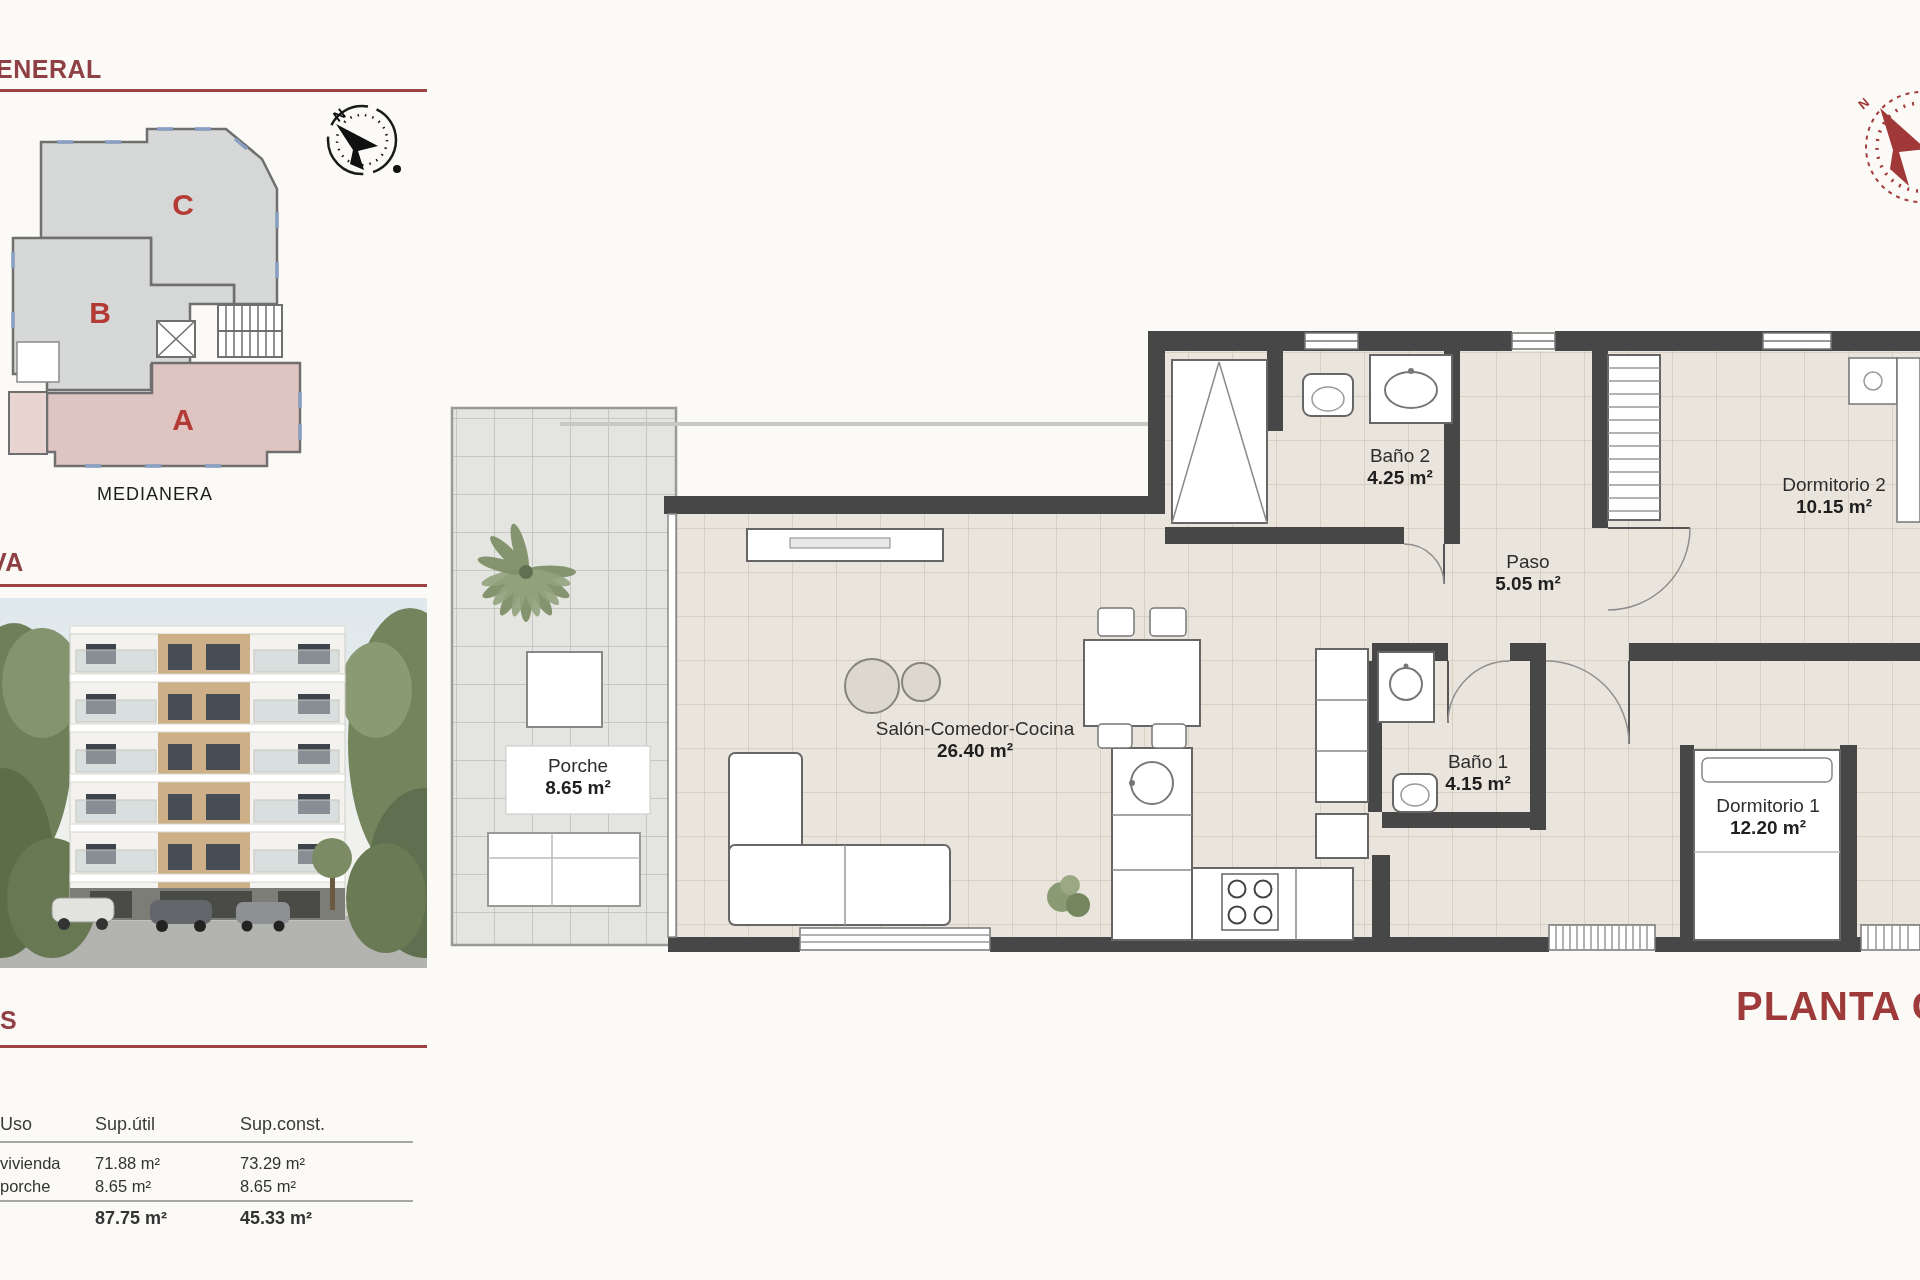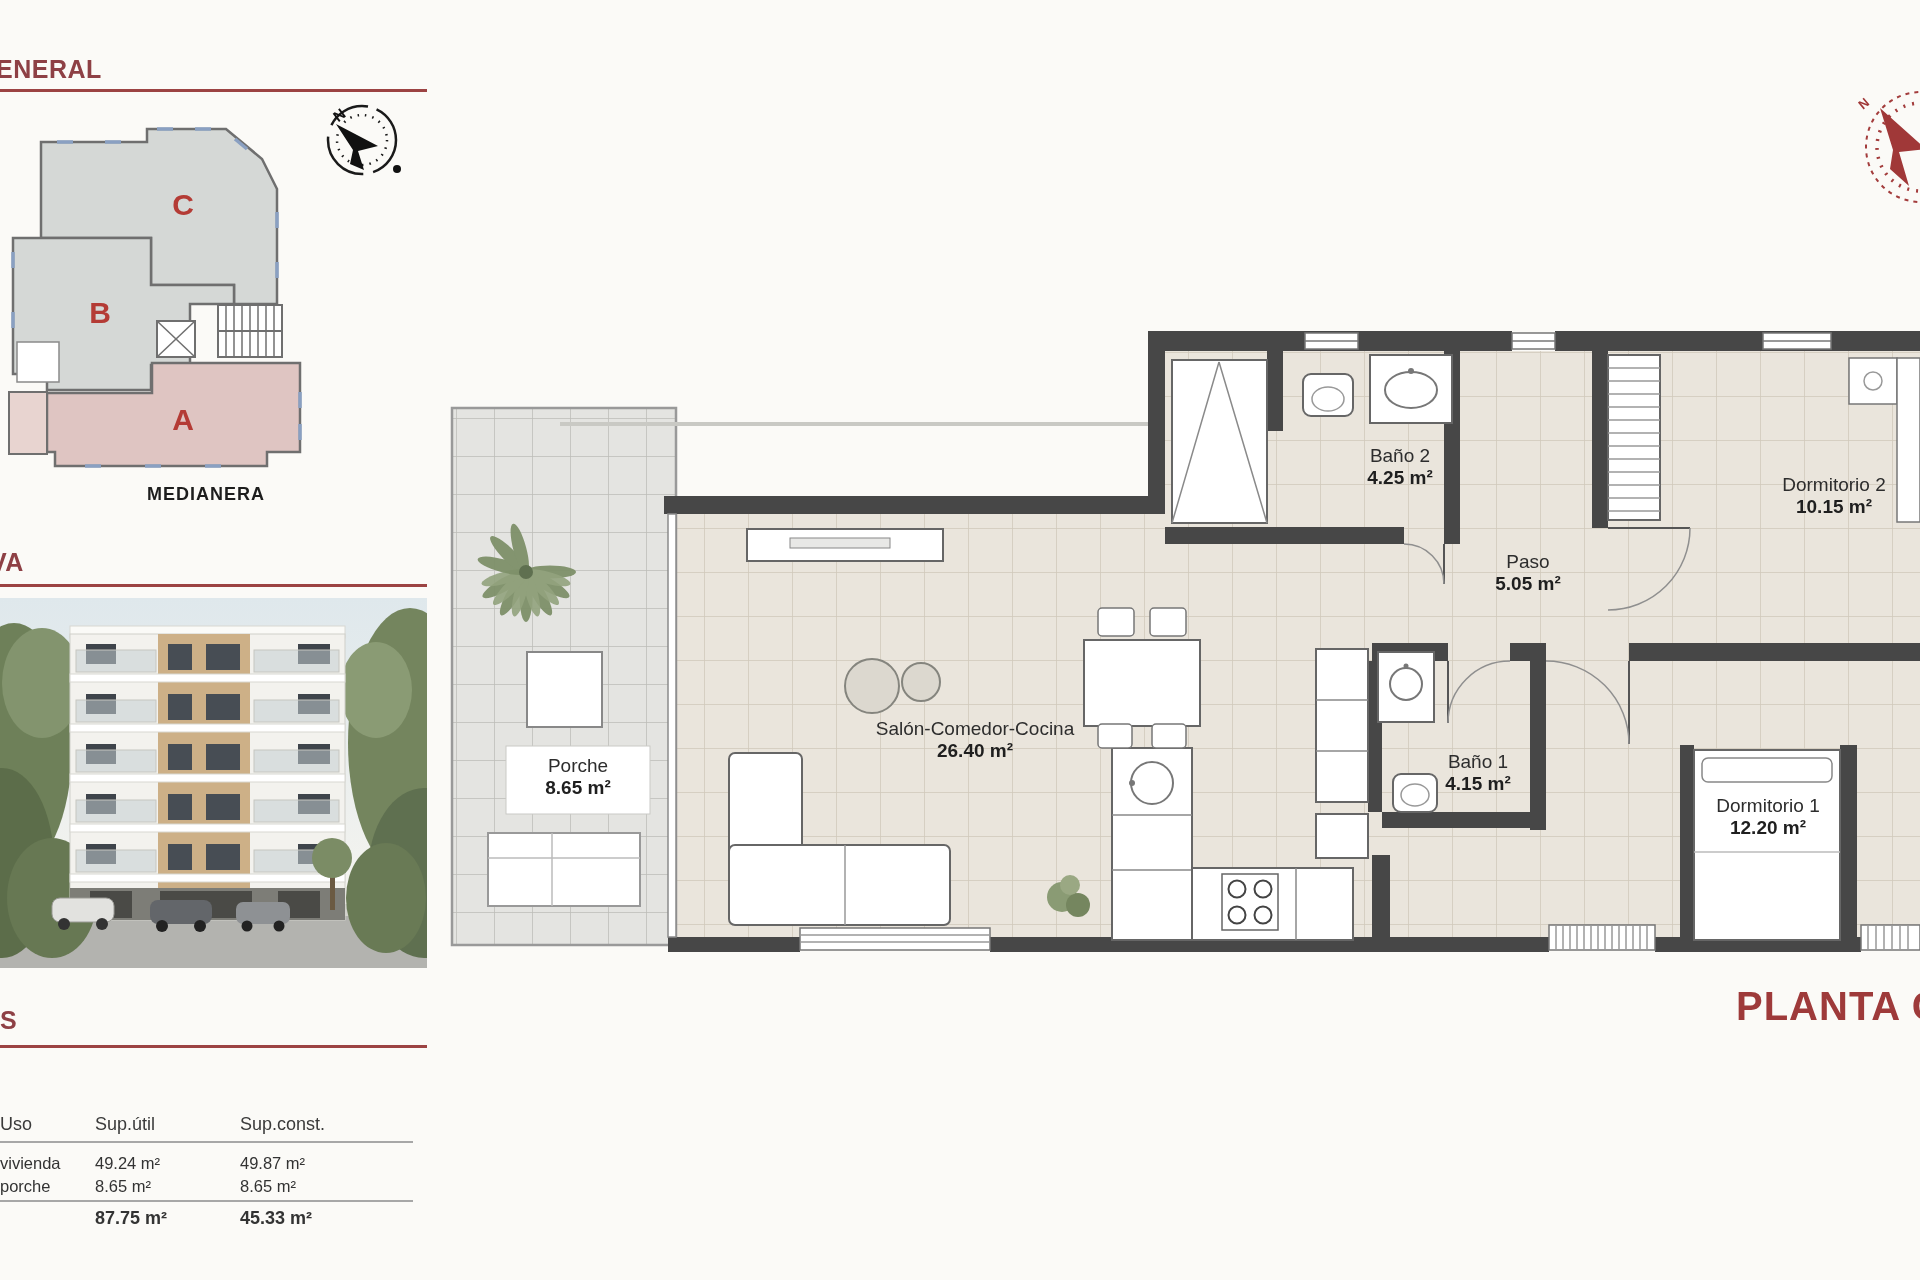--- a/index.html
+++ b/index.html
@@ -3,22 +3,22 @@
 <meta charset="utf-8">
 <style>
   html,body{margin:0;padding:0;}
   body{font-family:"Liberation Sans",sans-serif;}
   .page{position:relative;width:1920px;height:1280px;background:#fbfaf7;overflow:hidden;}
 
   
   .sec-title{position:absolute;font-size:25px;font-weight:600;color:#8e4045;letter-spacing:.5px;white-space:nowrap;}
   .sec-rule{position:absolute;height:3px;background:#9c4343;}
 
-  .medianera{position:absolute;left:45px;top:484px;width:220px;text-align:right;
-             font-size:18px;color:#1d1d1d;letter-spacing:1px;font-weight:bold;}
+  .medianera{position:absolute;left:45px;top:484px;width:220px;text-align:center;
+             font-size:18px;color:#1d1d1d;letter-spacing:1px;}
 
   
   .tbl{position:absolute;left:0;top:0;color:#333;}
   .trow{position:absolute;left:0;width:414px;display:grid;grid-template-columns:95px 145px 172px;}
   .trow span{}
   .thead{font-size:18px;color:#3a3a3a;}
   .tdata{font-size:16.5px;}
   .ttotal{font-size:18px;font-weight:700;}
   .trule{position:absolute;left:0;width:413px;height:2px;background:#a7a7a7;}
 
@@ -211,22 +211,22 @@
 
   <div class="tbl">
     <div class="trow thead" style="top:1114px;">
       <span>Uso</span>
       <span>Sup.útil</span>
       <span>Sup.const.</span>
     </div>
     <div class="trule" style="top:1141px;"></div>
     <div class="trow tdata" style="top:1154px;">
       <span>vivienda</span>
-      <span>49.24 m²</span>
-      <span>49.87 m²</span>
+      <span>71.88 m²</span>
+      <span>73.29 m²</span>
     </div>
     <div class="trow tdata" style="top:1177px;">
       <span>porche</span>
       <span>8.65 m²</span>
       <span>8.65 m²</span>
     </div>
     <div class="trule" style="top:1200px;"></div>
     <div class="trow ttotal" style="top:1208px;">
       <span></span>
       <span>87.75 m²</span>

